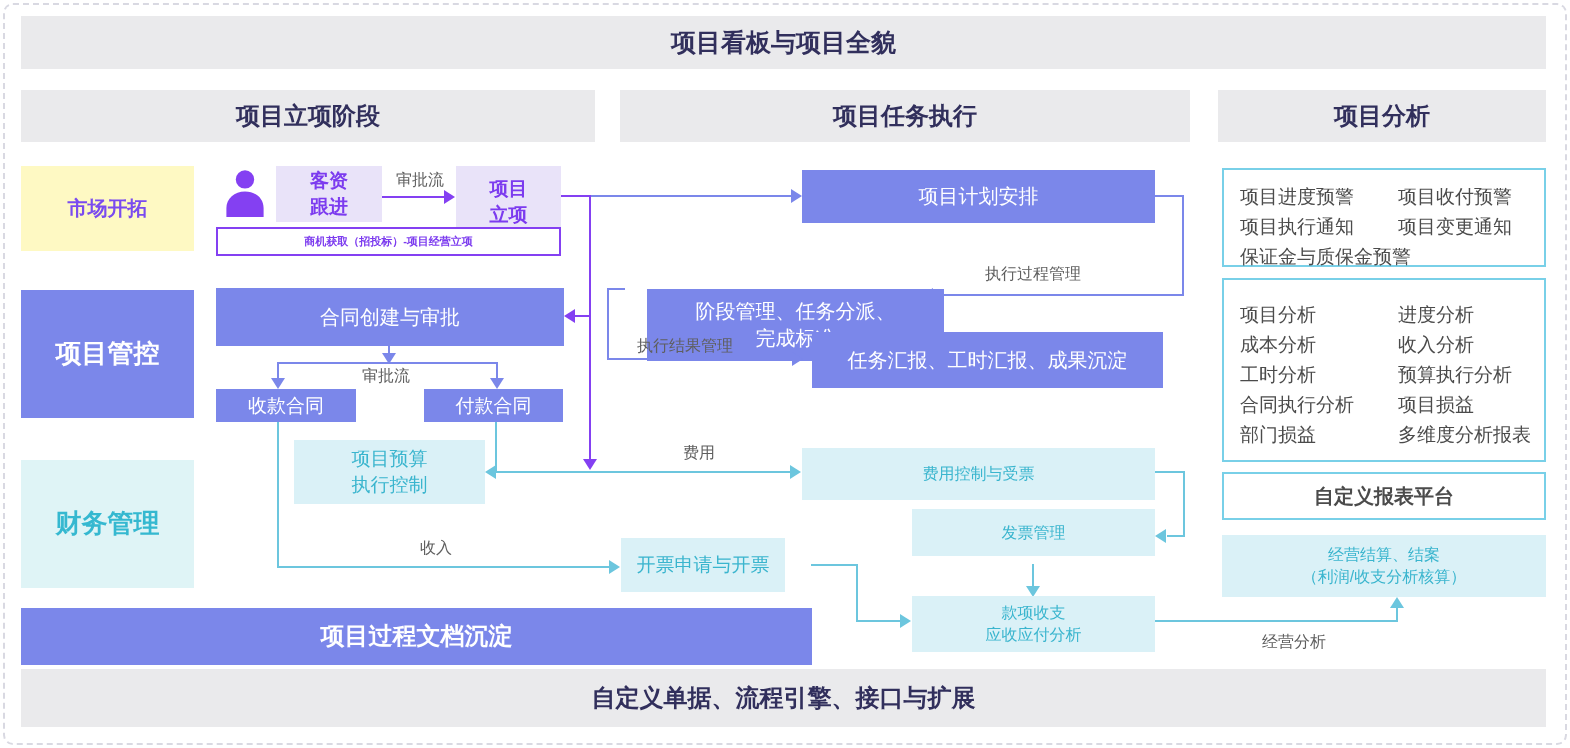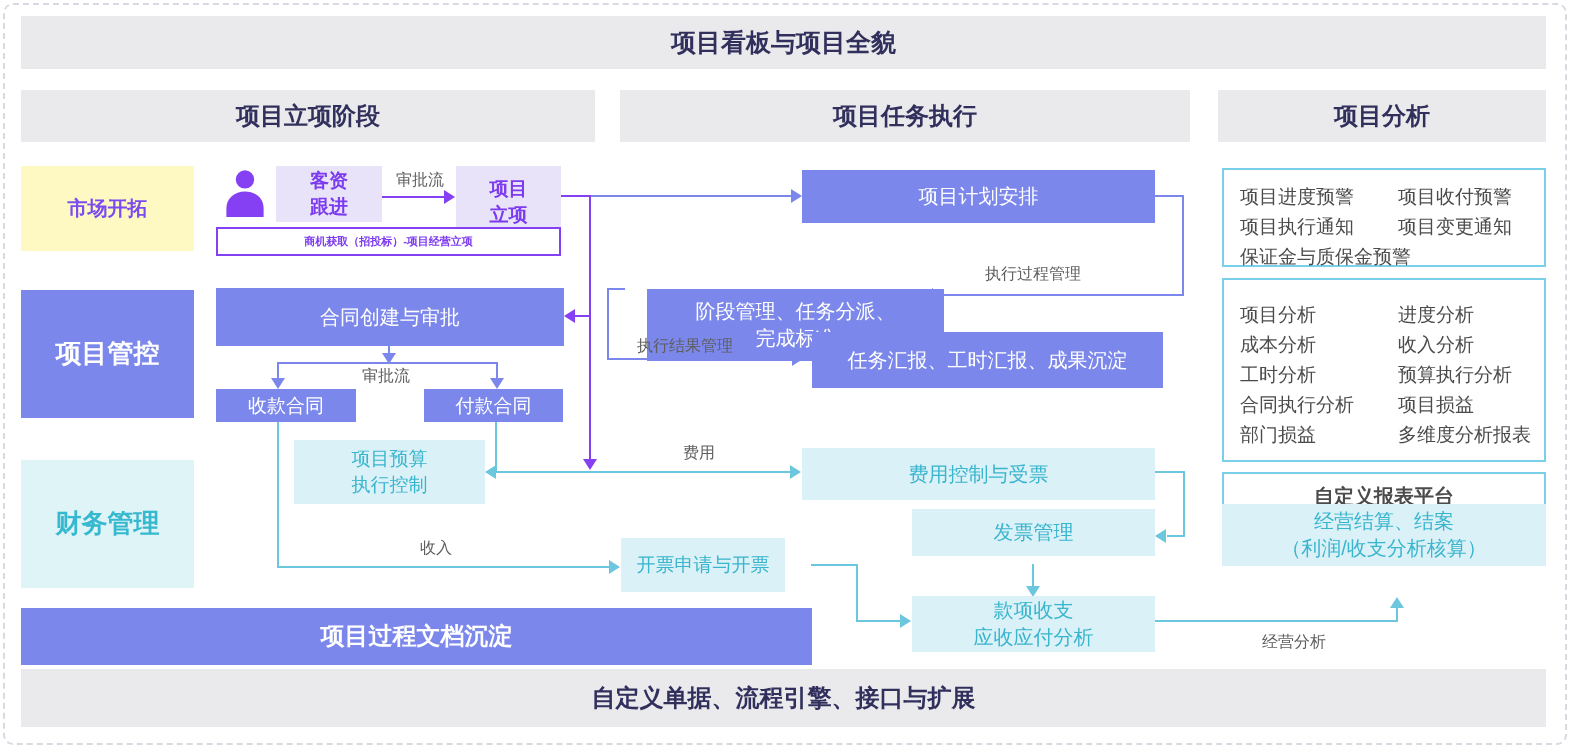--- a/index.html
+++ b/index.html
@@ -6,21 +6,21 @@
   .canvas{position:relative;width:1570px;height:748px;background:#fff;overflow:hidden;
           font-family:"Liberation Sans","DejaVu Sans",sans-serif;}
   .frame{position:absolute;inset:3px;border:2px dashed #d9d9e2;border-radius:10px;pointer-events:none;}
   .box{position:absolute;box-sizing:border-box;display:flex;align-items:center;justify-content:center;
        text-align:center;white-space:pre-line;line-height:1.35;}
   .band{background:#eaeaec;color:#312f5c;font-weight:bold;font-size:24px;}
   .band.big{font-size:25px;}
   .blue{background:#7b87ea;color:#ffffff;font-size:20px;}
   .blue.small{font-size:19px;}
   .lav{background:#e9e3f9;color:#7c3bef;font-size:19px;font-weight:600;}
-  .cyanbox{background:#daf1f7;color:#3ab5ce;font-size:20px;}
+  .cyanbox{background:#daf1f7;color:#3ab5ce;font-size:16px;}
   .cyanbox.small{font-size:19px;}
   .outline-purple{background:#ffffff;border:2px solid #8440f2;color:#7c3bef;font-size:11px;font-weight:600;}
   .outline-cyan{background:#ffffff;border:2px solid #79d0e8;color:#4b4b4b;font-size:20px;}
   .rail-market{background:#fef9c3;color:#7a4bef;font-size:20px;font-weight:700;}
   .rail-blue{background:#7b87ea;color:#fff;font-size:26px;font-weight:bold;}
   .rail-teal{background:#dff4f6;color:#35b8d0;font-size:26px;font-weight:bold;}
   .docband{background:#7b87ea;color:#fff;font-weight:bold;font-size:24px;}
   
   .hline{position:absolute;height:2px;background:currentColor;}
   .vline{position:absolute;width:2px;background:currentColor;}
@@ -209,21 +209,21 @@
       <span class="cell">项目损益</span>
       <span class="cell">部门损益</span>
       <span class="cell">多维度分析报表</span>
     </div>
   </div>
 
   <div class="box outline-cyan" style="left:1222px;top:472px;width:324px;height:48px;font-weight:bold;">
     <span>自定义报表平台</span>
   </div>
 
-  <div class="box cyanbox" style="left:1222px;top:504px;width:324px;height:62px;">
+  <div class="box cyanbox" style="left:1222px;top:535px;width:324px;height:62px;">
     <span>经营结算、结案
 （利润/收支分析核算）</span>
   </div>
 
   <div class="box docband" style="left:21px;top:608px;width:791px;height:57px;">
     <span>项目过程文档沉淀</span>
   </div>
   <div class="box band" style="left:21px;top:669px;width:1525px;height:58px;">
     <span>自定义单据、流程引擎、接口与扩展</span>
   </div>

